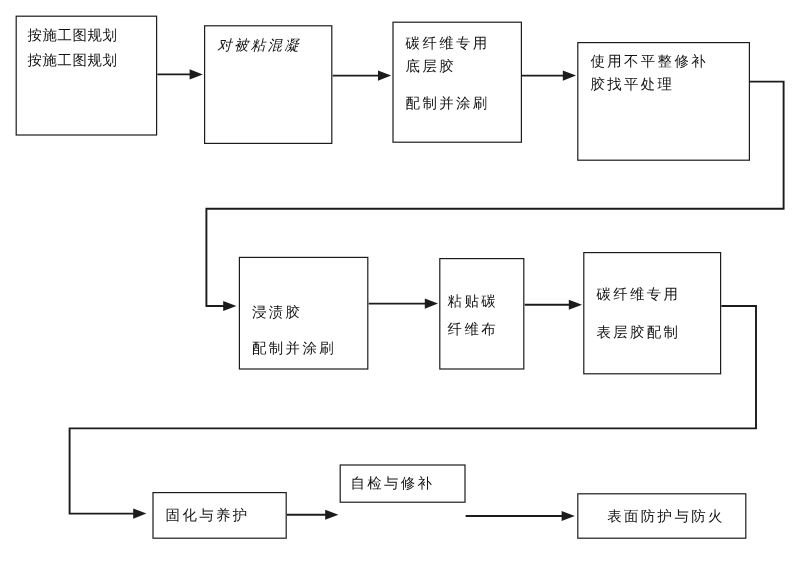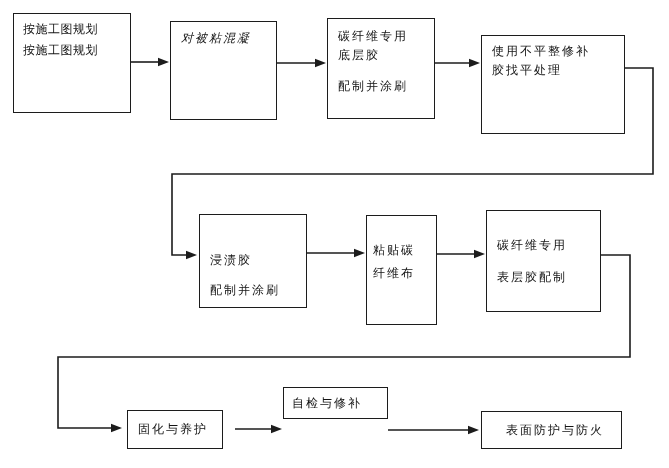--- a/index.html
+++ b/index.html
@@ -18,25 +18,25 @@
   .n1 .tl{line-height:21px;}
   .n2{left:170px;top:21px;width:107px;height:99px;padding:2px 0 0 10px;}
   .n2 .tl{line-height:28px;font-style:italic;}
   .n3{left:327px;top:18px;width:108px;height:101px;padding:8px 0 0 10px;}
   .n3 .tl{line-height:19px;}
   .n3 .tl:nth-child(3){margin-top:12px;}
   .n4{left:481px;top:35px;width:144px;height:99px;padding:6px 0 0 10px;}
   .n4 .tl{line-height:19px;}
   .n5{left:199px;top:214px;width:108px;height:94px;padding:30px 0 0 10px;}
   .n5 .tl{line-height:30px;}
-  .n6{left:366px;top:215px;width:71px;height:110px;padding:24px 0 0 6px;font-family:Liberation Mono, monospace;}
+  .n6{left:366px;top:215px;width:71px;height:93px;padding:24px 0 0 6px;}
   .n6 .tl{line-height:23px;}
   .n7{left:486px;top:210px;width:115px;height:102px;padding:18px 0 0 10px;}
   .n7 .tl{line-height:32px;}
-  .n8{left:127px;top:410px;width:96px;height:39px;display:flex;align-items:center;padding-left:10px;}
+  .n8{left:127px;top:410px;width:112px;height:39px;display:flex;align-items:center;padding-left:10px;}
   .n9{left:283px;top:387px;width:105px;height:32px;display:flex;align-items:center;padding-left:8px;}
   .n10{left:481px;top:411px;width:141px;height:38px;display:flex;align-items:center;padding-left:24px;}
 </style>
 </head>
 <body>
 
 <div class="canvas">
 
   <svg class="connectors" viewBox="0 0 669 468" xmlns="http://www.w3.org/2000/svg">
     <g>

